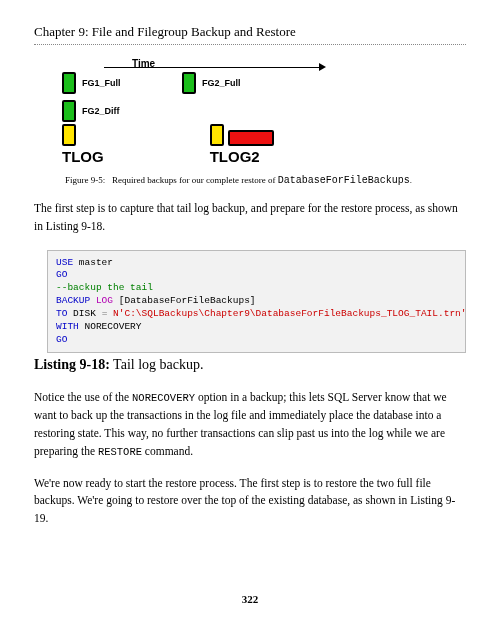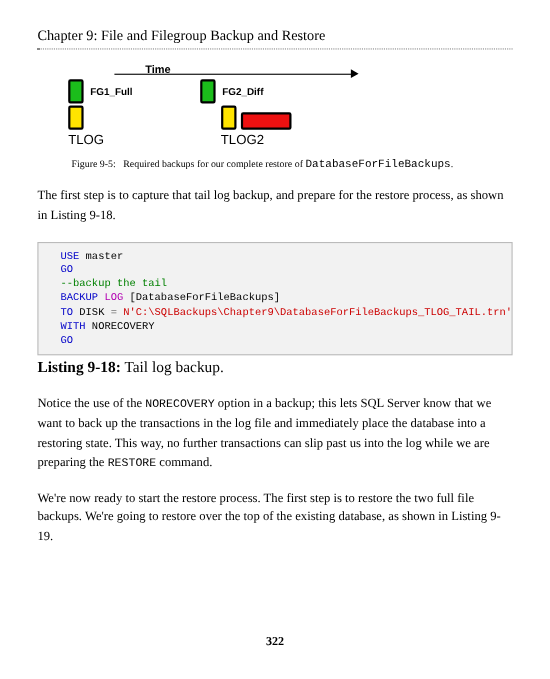--- a/index.html
+++ b/index.html
@@ -98,22 +98,22 @@
     }
     .tlog-row {
       display: flex;
       gap: 106px;
       margin-top: 2px;
     }
     .tlog-item { display: flex; flex-direction: column; align-items: flex-start; }
     .tlog-stack { display: flex; align-items: flex-end; gap: 4px; }
     .tlog-label {
       font-family: "Trebuchet MS", Arial, sans-serif;
-      font-size: 12px;
-      font-weight: normal;
+      font-size: 15px;
+      font-weight: bold;
       margin-top: 2px;
     }
     
     .fig-caption {
       font-size: 9px;
       margin: 6px 0 14px 0;
     }
     .fig-caption .num { font-weight: normal; padding-left: 31px; }
     .fig-caption .mono { font-family: "Courier New", monospace; font-size: 10px; }
     .list-caption {
@@ -125,36 +125,37 @@
     .para {
       font-size: 11.5px;
       line-height: 1.55;
       margin-bottom: 14px;
     }
     .para .mono { font-family: "Courier New", monospace; font-size: 10.5px; }
     
     .codeblock {
       background: #f2f2f2;
       border: 1px solid #bbb;
-      padding: 6px 20px;
+      padding: 6px 8px;
       font-family: "Courier New", monospace;
       font-size: 9.5px;
       line-height: 1.35;
       white-space: pre;
       overflow: hidden;
       margin-bottom: 4px;
+      margin-left: 13px;
     }
     .kw { color: #0000c8; }
     .cm { color: #008000; }
     .fn { color: #b200b2; }
     .str { color: #cc0000; }
     .gy { color: #777; }
     .pagenum {
       position: absolute;
-      bottom: 28px;
+      bottom: 12px;
       left: 0; right: 0;
       text-align: center;
       font-weight: bold;
       font-size: 11px;
     }
   </style>
 </head>
 <body>
 
 <div class="chapter-title">Chapter 9: File and Filegroup Backup and Restore</div>
@@ -166,20 +167,24 @@
     <div class="time-axis">
       <div class="time-axis-line"></div>
       <div class="time-axis-arrow"></div>
     </div>
   </div>
 
   <div class="dgrid">
     <div class="cell">
       <div class="vbox g"></div>
       <span class="dlabel">FG1_Full</span>
+    </div>
+    <div class="cell">
+      <div class="vbox g"></div>
+      <span class="dlabel">FG2_Full</span>
     </div>
     <div class="cell">
       <div class="vbox g"></div>
       <span class="dlabel">FG2_Diff</span>
     </div>
   </div>
 
   <div class="tlog-row">
     <div class="tlog-item">
       <div class="tlog-stack">

